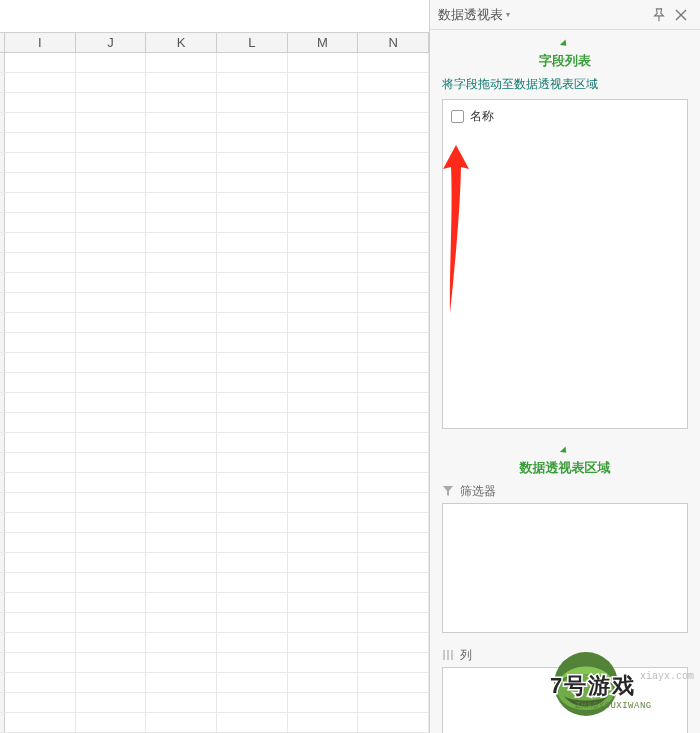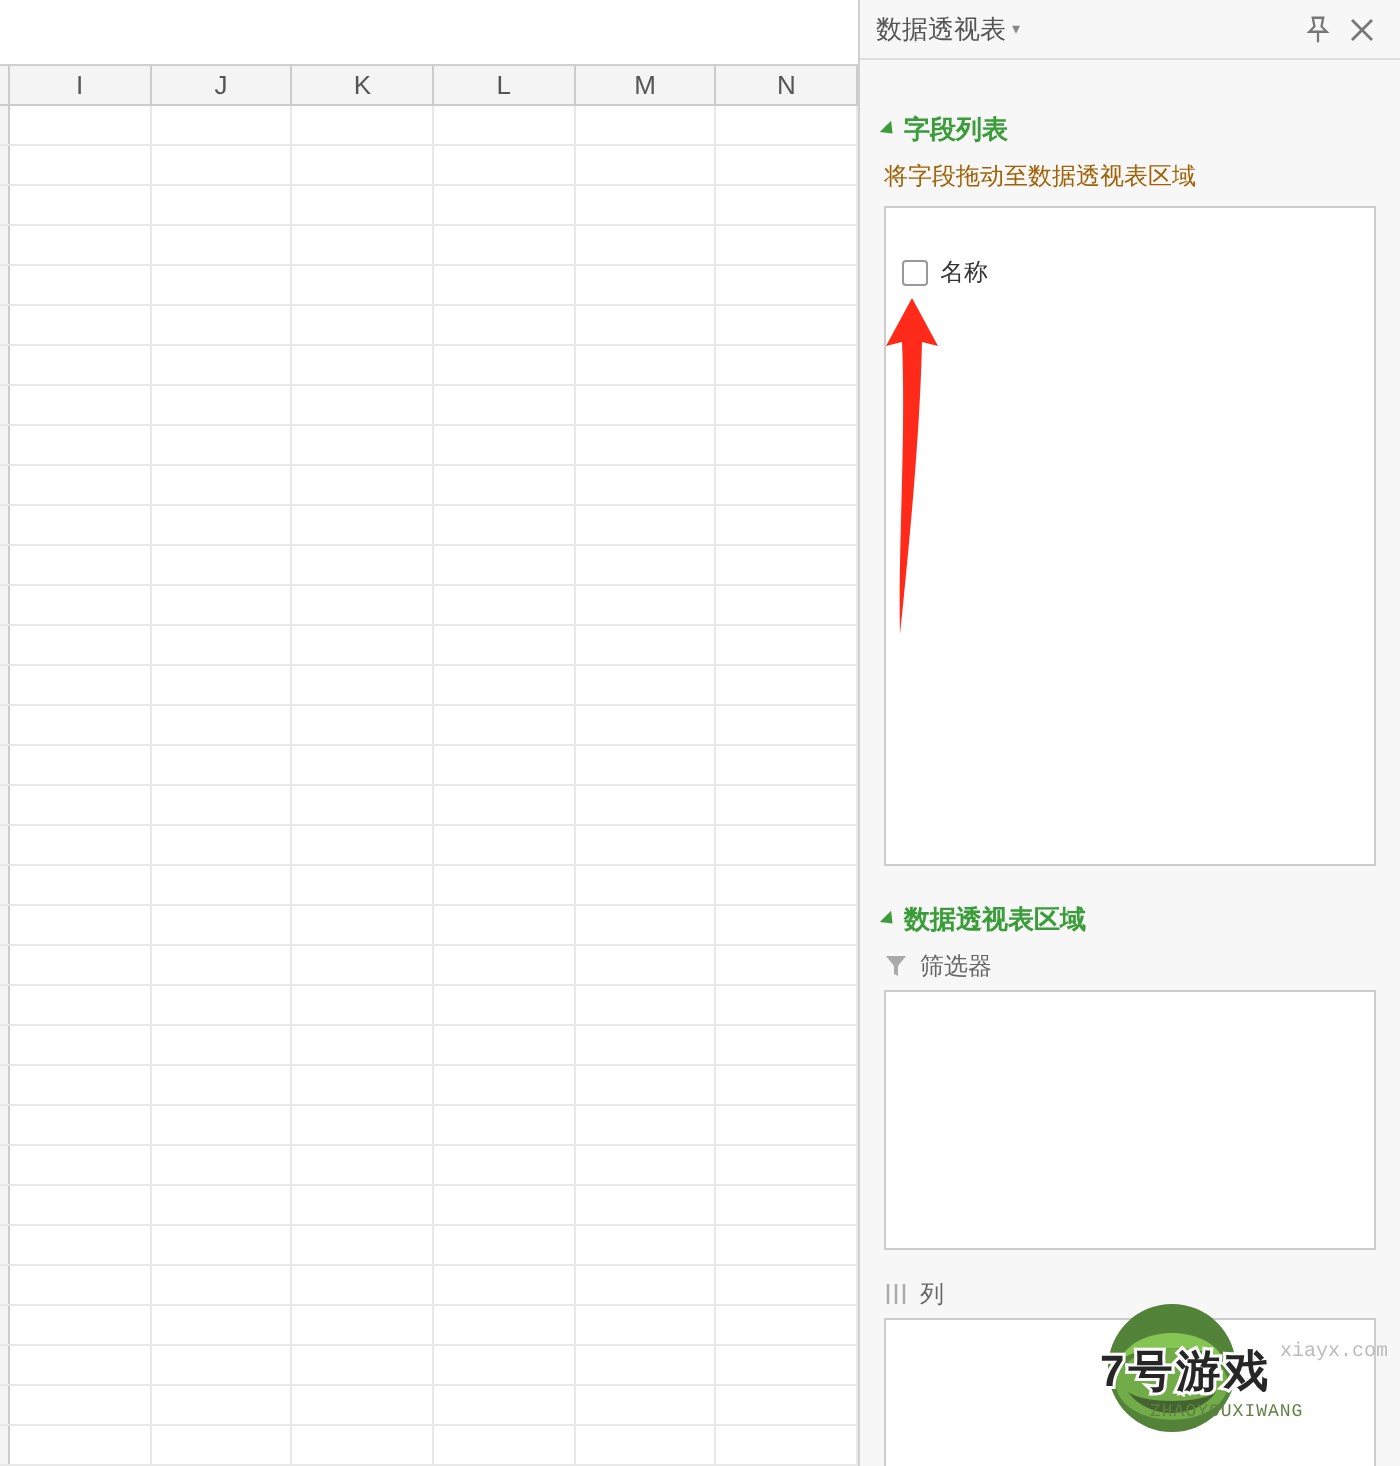--- a/index.html
+++ b/index.html
@@ -69,21 +69,20 @@
       border-right: 1px solid #e8e8e8;
     }
     
     
     .pivot-panel {
       flex: 1;
       background: #f7f7f7;
       display: flex;
       flex-direction: column;
       height: 100%;
-      gap: 16px;
     }
     .panel-header {
       display: flex;
       align-items: center;
       height: 30px;
       padding: 0 8px;
       border-bottom: 1px solid #ddd;
       background: #f7f7f7;
     }
     .panel-title {
@@ -115,40 +114,41 @@
     }
     
     .section-title {
       font-size: 13px;
       font-weight: bold;
       color: #3a9d3a;
       margin-bottom: 6px;
       display: flex;
       align-items: center;
       gap: 4px;
+      flex-direction: column;
     }
     .section-caret {
       width: 0; height: 0;
       border-top: 4px solid transparent;
       border-bottom: 4px solid transparent;
       border-left: 5px solid #3a9d3a;
       transform: rotate(45deg);
       margin-right: 1px;
     }
     .section-hint {
       font-size: 12px;
-      color: #a16207;
+      color: #0f766e;
       margin-bottom: 6px;
     }
     
     .field-list {
       background: #fff;
       border: 1px solid #ccc;
       height: 330px;
-      padding: 22px 8px;
+      padding: 6px 8px;
       margin-bottom: 18px;
       position: relative;
     }
     .field-item {
       display: flex;
       align-items: center;
       gap: 6px;
       padding: 2px 0;
       font-size: 12px;
       color: #333;

